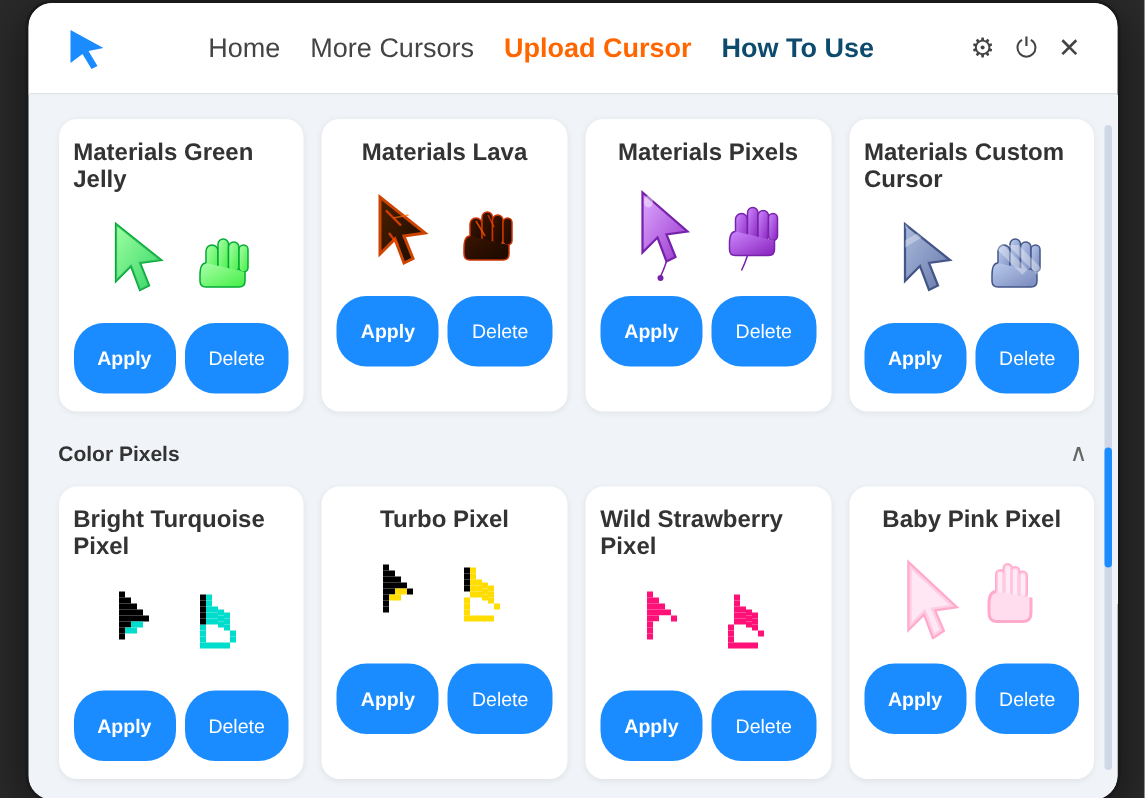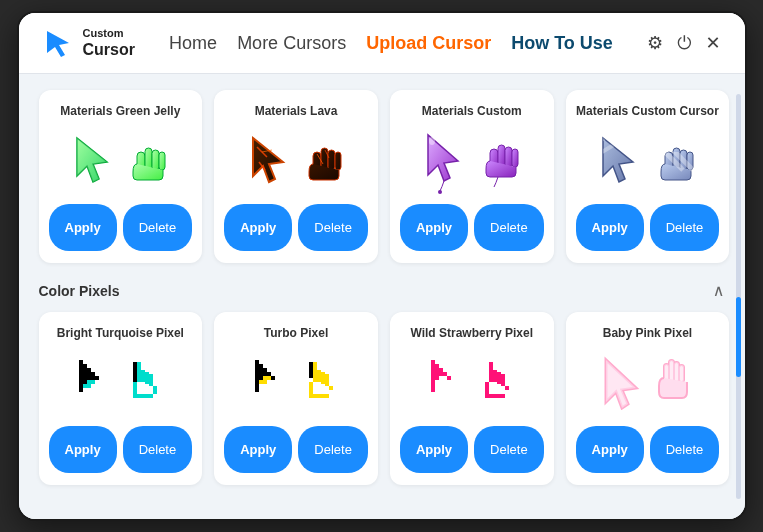--- a/index.html
+++ b/index.html
@@ -89,21 +89,21 @@
       background: white;
       border-radius: 12px;
       padding: 14px 10px 12px;
       display: flex;
       flex-direction: column;
       align-items: center;
       gap: 8px;
       box-shadow: 0 1px 4px rgba(0,0,0,0.07);
     }
     .card-title {
-      font-size: 12px;
+      font-size: 16px;
       font-weight: 600;
       color: #333;
       text-align: left;
     }
     .card-images {
       display: flex;
       align-items: center;
       justify-content: center;
       gap: 6px;
       height: 70px;
@@ -159,24 +159,20 @@
 <body>
 
 <div class="window">
 
   <div class="titlebar">
     <div class="logo">
 
       <svg class="logo-icon" viewBox="0 0 32 32">
         <polygon points="4,4 4,26 12,20 18,30 22,28 16,18 26,16" fill="#1a8cff"></polygon>
       </svg>
-      <div>
-        <div style="font-size:11px;font-weight:700;color:#222;line-height:1.2">Custom</div>
-        <div style="font-size:16px;font-weight:700;color:#222;line-height:1.2">Cursor</div>
-      </div>
     </div>
     <div class="nav">
       <span class="nav-link">Home</span>
       <span class="nav-link">More Cursors</span>
       <span class="nav-link active">Upload Cursor</span>
       <span class="nav-link blue">How To Use</span>
     </div>
     <div class="nav-icons">
       <button class="nav-icon-btn">
         <span>⚙</span>
@@ -260,21 +256,21 @@
             <line x1="24" y1="16" x2="28" y2="24" stroke="#ff4400" stroke-width="1" opacity="0.7"></line>
           </svg>
         </div>
         <div class="card-buttons">
           <button class="btn-apply">Apply</button>
           <button class="btn-delete">Delete</button>
         </div>
       </div>
 
       <div class="card">
-        <div class="card-title">Materials Custom</div>
+        <div class="card-title">Materials Pixels</div>
         <div class="card-images">
           <svg width="50" height="65" viewBox="0 0 50 65">
             <defs>
               <linearGradient id="bl1" x1="0%" y1="0%" x2="100%" y2="100%">
                 <stop offset="0%" style="stop-color:#ddaaff"></stop>
                 <stop offset="100%" style="stop-color:#9933cc"></stop>
               </linearGradient>
             </defs>
             <polygon points="6,6 6,46 16,36 22,52 28,49 22,34 36,32" fill="url(#bl1)" stroke="#7722aa" stroke-width="1.5"></polygon>
             <ellipse cx="10" cy="12" rx="3" ry="4" fill="rgba(255,255,255,0.4)"></ellipse>

